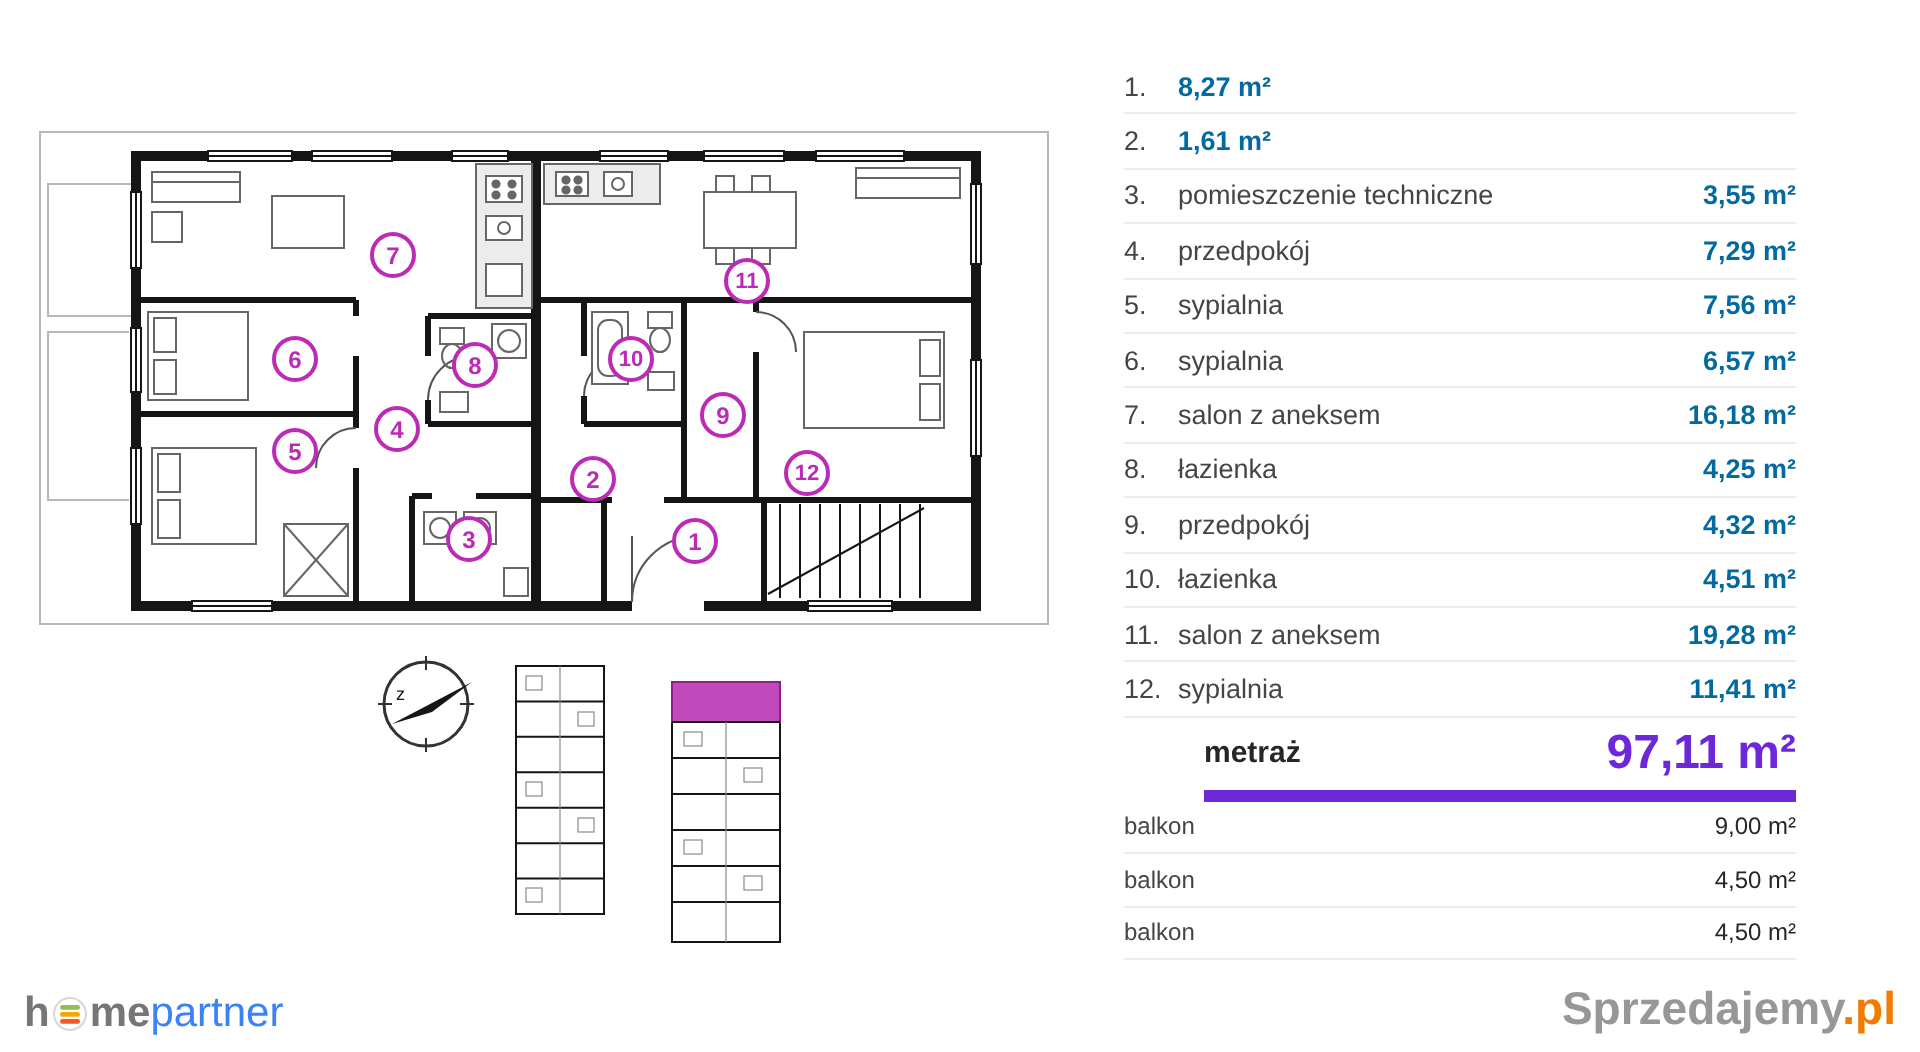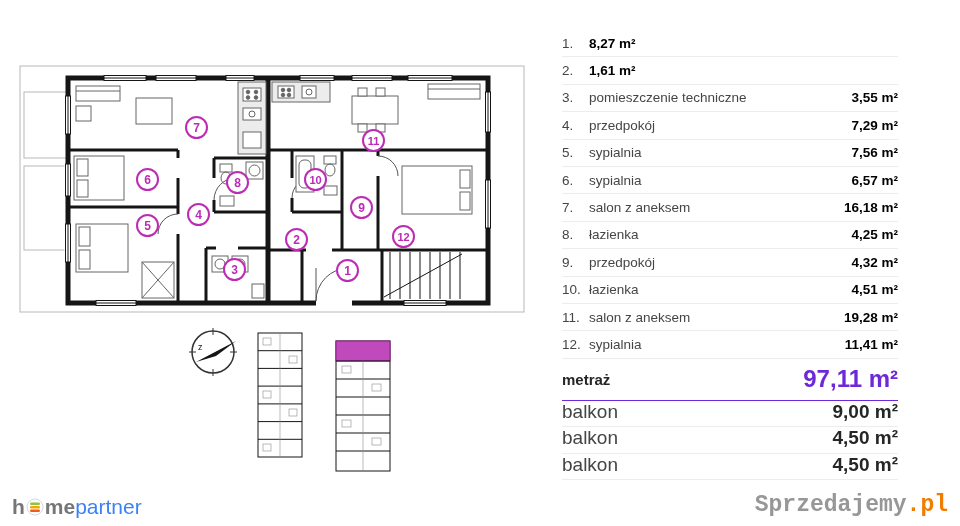--- a/index.html
+++ b/index.html
@@ -18,47 +18,46 @@
   }
   
   .panel{position:absolute;left:562px;top:30px;width:336px;}
   .room-row{
     display:flex;align-items:center;height:27.4px;box-sizing:border-box;
     border-bottom:1px solid #ececec;font-size:13.5px;color:#454545;
   }
   .room-row .n{width:27px;color:#454545;}
   .room-row .n::after{content:".";}
   .room-row .lbl{flex:1;}
-  .room-row .area{font-weight:bold;color:#000000;}
+  .room-row .area{font-weight:bold;color:#0369a1;}
   .metraz{
     display:flex;justify-content:space-between;align-items:center;
-    height:42px;border-bottom:1px solid #6d28d9;box-sizing:border-box;
+    height:42px;border-bottom:6px solid #6d28d9;box-sizing:border-box;margin-left:40px;
   }
   .metraz .lbl{font-weight:bold;font-size:15px;color:#262626;}
   .metraz .val{font-weight:bold;font-size:24px;color:#6d28d9;}
   .balkon-row{
-    display:flex;justify-content:space-between;
+    display:flex;justify-content:space-between;align-items:center;
     height:26.5px;box-sizing:border-box;border-bottom:1px solid #ececec;
-    font-size:19px;color:#454545;gap:44px;
-  }
-  .balkon-row .area{font-weight:bold;color:#262626;}
+    font-size:12px;color:#454545;gap:44px;
+  }
+  .balkon-row .area{font-weight:normal;color:#262626;}
   
   .logo{
     position:absolute;left:12px;bottom:9px;display:flex;align-items:center;
     font-size:21px;line-height:21px;
   }
   .logo .lg-h,.logo .lg-me{color:#767676;font-weight:bold;}
   .logo .lg-partner{color:#3b82f6;}
   .logo svg{margin:0 1px;}
   
   .watermark{
     position:absolute;right:12px;bottom:8px;font-size:23px;font-weight:bold;
     color:#979797;
     text-shadow:0 0 2px #fff,0 0 3px #fff,0 0 4px #fff;
-    font-family:Liberation Mono, monospace;
   }
   .watermark .wm-tld{color:#f07c00;}
 </style>
 </head>
 <body>
 
 <svg id="plan-svg" width="960" height="526" viewBox="0 0 960 526">
 
   <g stroke="#b8b8b8" stroke-width="1" fill="none">
     <rect x="20" y="66" width="504" height="246"></rect>

